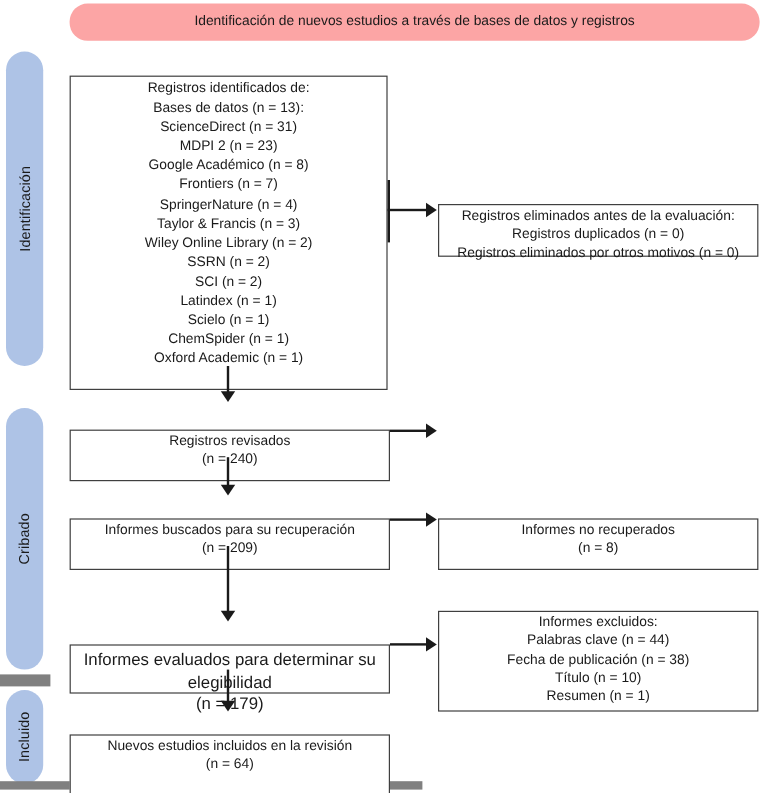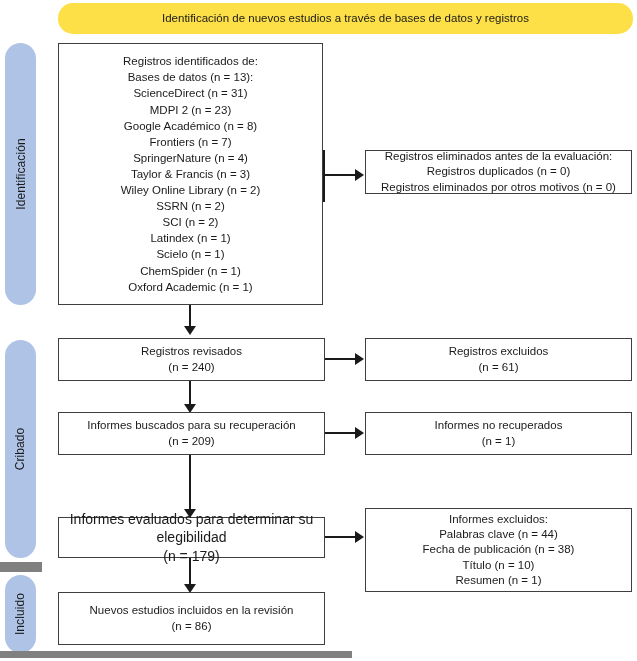--- a/index.html
+++ b/index.html
@@ -32,43 +32,44 @@
     transform: rotate(-90deg);
     white-space: nowrap;
     font-size: 12px;
     color: #1a1a1a;
     letter-spacing: 0.1px;
   }
 
   
   .banner {
     position: absolute;
-    background: #fde047;
+    background: #fca5a5;
     border-radius: 15px;
     display: flex;
     align-items: center;
     justify-content: center;
   }
   .banner .banner-label {
     font-size: 11.5px;
     color: #1a1a1a;
     text-align: center;
     line-height: 1.2;
   }
 
   
   .flow-box {
     position: absolute;
     background: #ffffff;
     border: 1.5px solid #3f3f3f;
     box-sizing: border-box;
     display: flex;
-    align-items: center;
+    align-items: flex-start;
     justify-content: center;
     padding: 2px 3px;
+    margin-top: 20px;
   }
   .flow-box .box-text {
     font-size: 11.5px;
     line-height: 1.33;
     color: #1a1a1a;
     text-align: center;
     white-space: pre-line;
   }
   .flow-box.tight .box-text {
     font-size: 14px;
@@ -164,64 +165,60 @@
   <div class="arrow-right" style="left:355px; top:169px;"></div>
 
   <div class="conn-v" style="left:189px; top:305px; width:2px; height:23px;"></div>
   <div class="arrow-down" style="left:184px; top:326px;"></div>
 
   <div class="flow-box" style="left:58px; top:338px; width:267px; height:43px;">
     <span class="box-text">Registros revisados
 (n = 240)</span>
   </div>
 
-  <div class="flow-box" style="left:365px; top:338px; width:267px; height:43px;">
-    <span class="box-text">Registros excluidos
-(n = 61)</span>
-  </div>
 
   <div class="conn-h" style="left:325px; top:358px; width:31px; height:2px;"></div>
   <div class="arrow-right" style="left:355px; top:353px;"></div>
 
   <div class="conn-v" style="left:189px; top:381px; width:2px; height:25px;"></div>
   <div class="arrow-down" style="left:184px; top:404px;"></div>
 
   <div class="flow-box" style="left:58px; top:412px; width:267px; height:43px;">
     <span class="box-text">Informes buscados para su recuperación
 (n = 209)</span>
   </div>
 
   <div class="flow-box" style="left:365px; top:412px; width:267px; height:43px;">
     <span class="box-text">Informes no recuperados
-(n = 1)</span>
+(n = 8)</span>
   </div>
 
   <div class="conn-h" style="left:325px; top:432px; width:31px; height:2px;"></div>
   <div class="arrow-right" style="left:355px; top:427px;"></div>
 
   <div class="conn-v" style="left:189px; top:455px; width:2px; height:56px;"></div>
   <div class="arrow-down" style="left:184px; top:509px;"></div>
 
   <div class="flow-box tight" style="left:58px; top:517px; width:267px; height:41px;">
     <span class="box-text">Informes evaluados para determinar su elegibilidad
 (n = 179)</span>
   </div>
 
-  <div class="flow-box" style="left:365px; top:508px; width:267px; height:84px;">
+  <div class="flow-box" style="left:365px; top:489px; width:267px; height:84px;">
     <span class="box-text">Informes excluidos:
 Palabras clave (n = 44)
 Fecha de publicación (n = 38)
 Título (n = 10)
 Resumen (n = 1)</span>
   </div>
 
   <div class="conn-h" style="left:325px; top:536px; width:31px; height:2px;"></div>
   <div class="arrow-right" style="left:355px; top:531px;"></div>
 
   <div class="conn-v" style="left:189px; top:558px; width:2px; height:28px;"></div>
   <div class="arrow-down" style="left:184px; top:584px;"></div>
 
   <div class="flow-box" style="left:58px; top:592px; width:267px; height:53px;">
     <span class="box-text">Nuevos estudios incluidos en la revisión
-(n = 86)</span>
+(n = 64)</span>
   </div>
 
 </div>
 
 </body></html>

